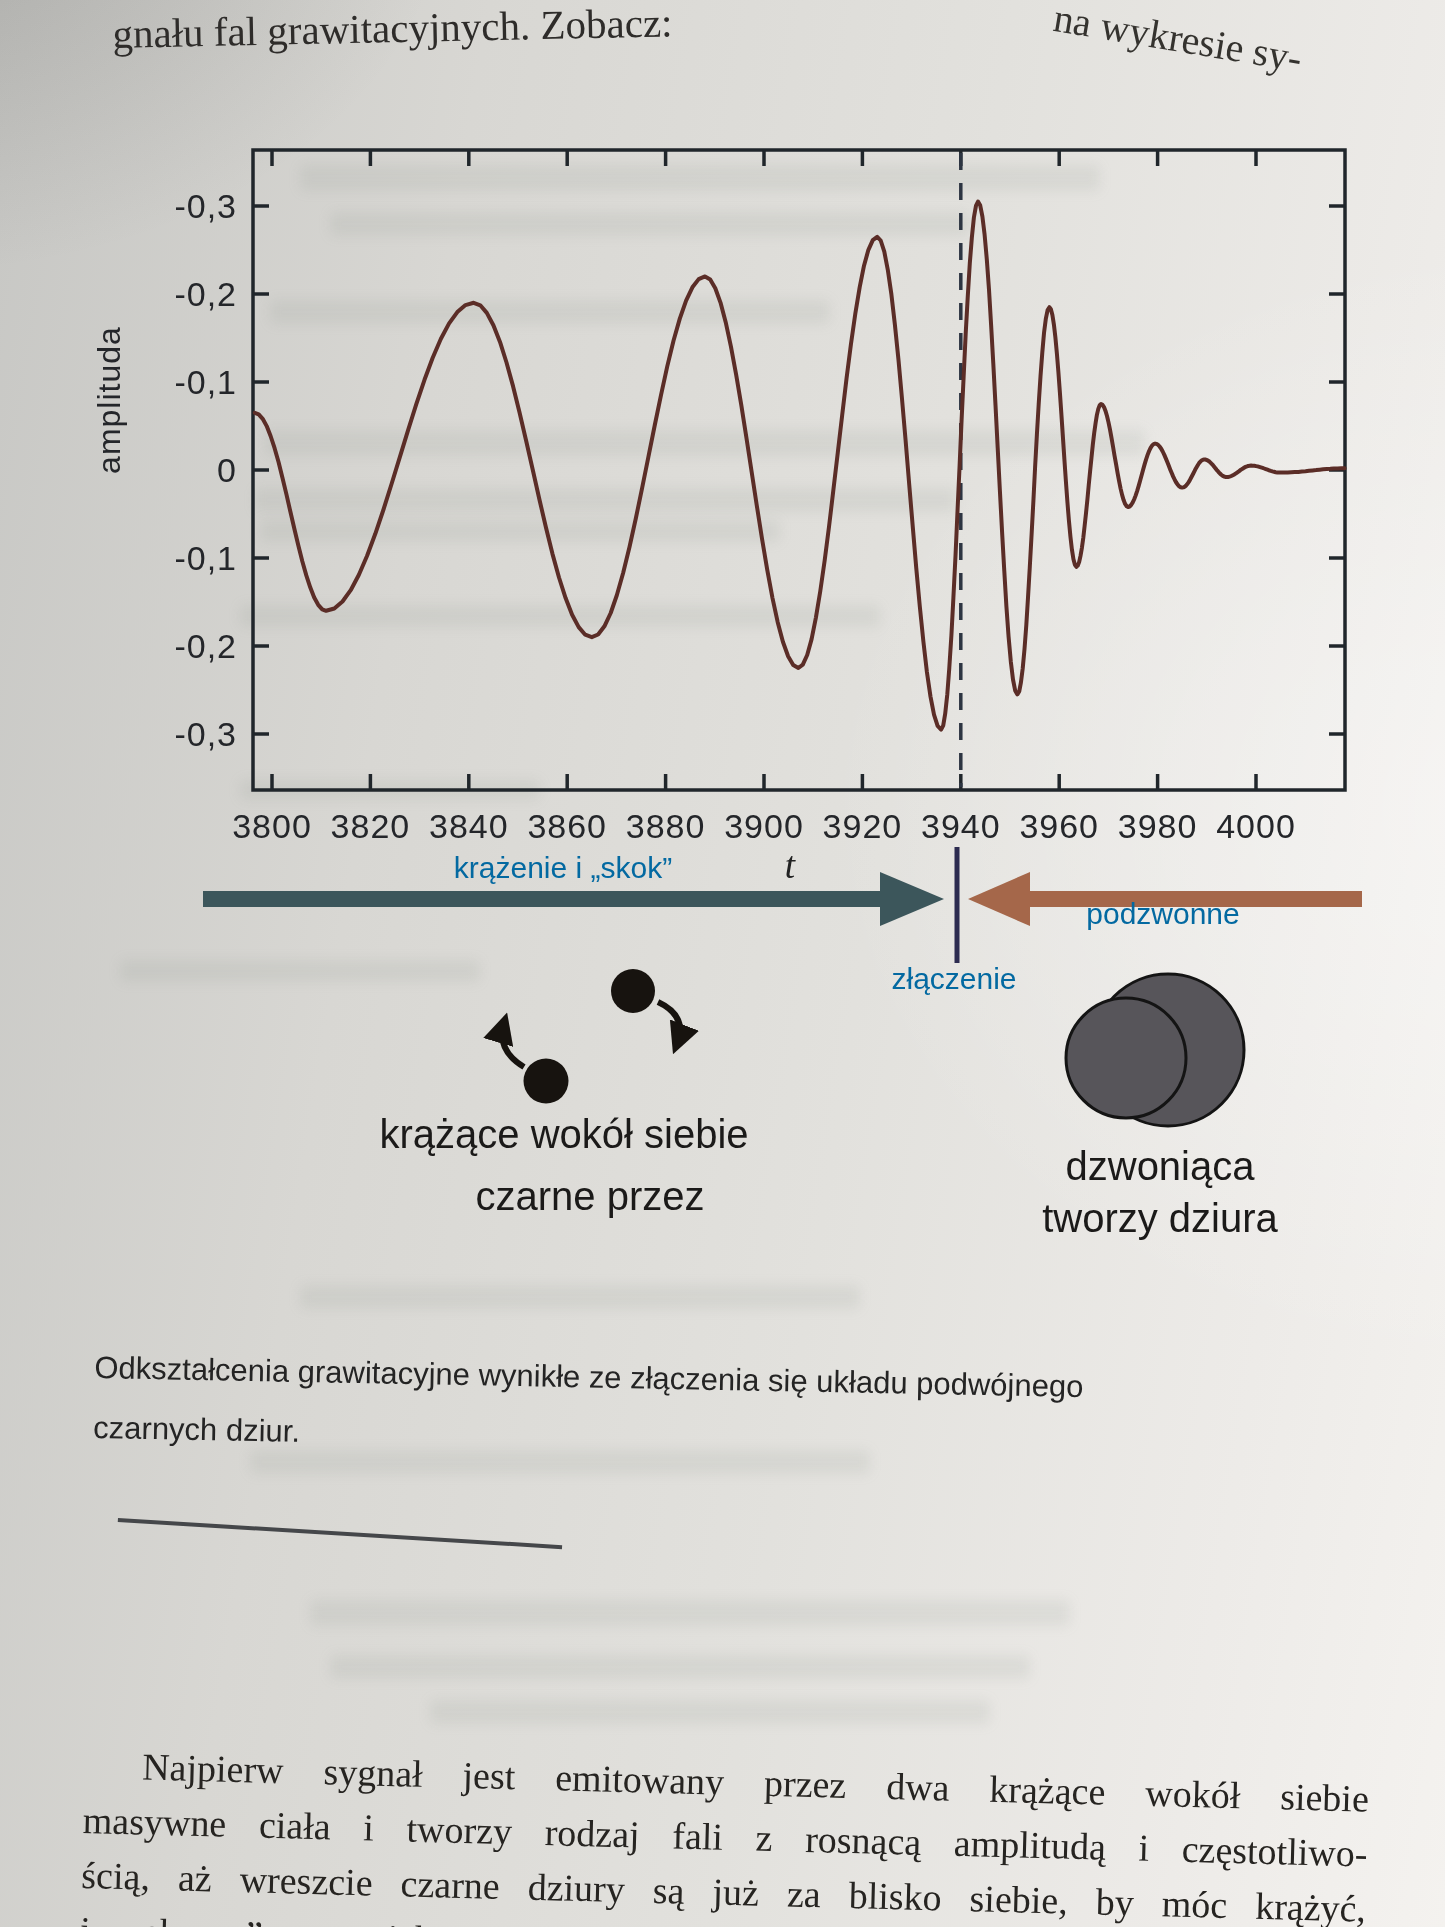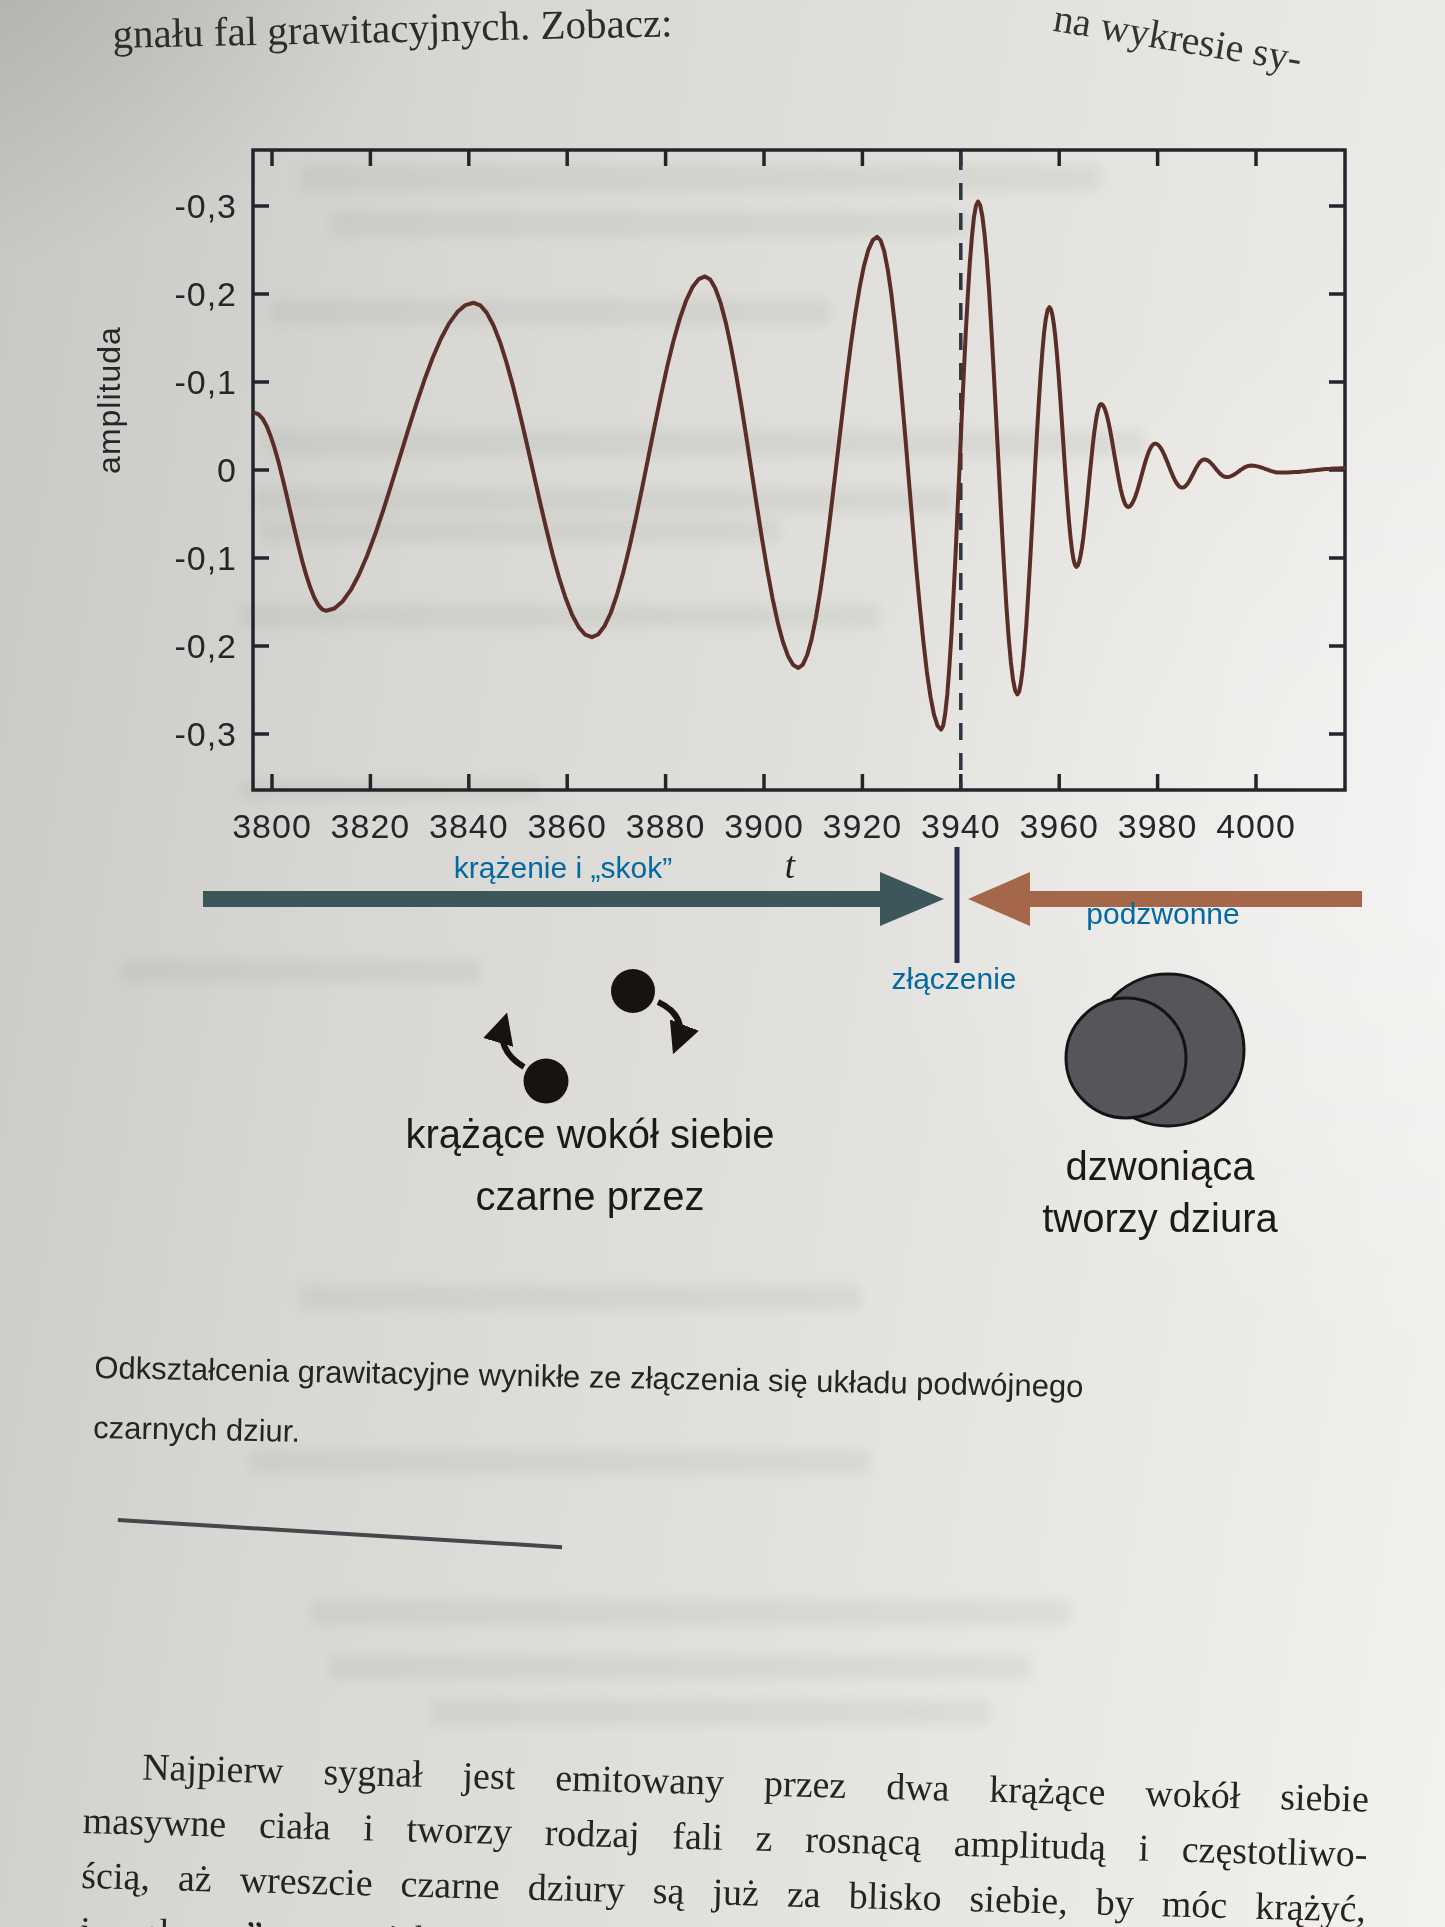--- a/index.html
+++ b/index.html
@@ -146,21 +146,21 @@
   <g id="mergedBH">
     <circle id="mergedA" cx="1168" cy="1050" r="76" stroke-width="3" fill="#57555a" stroke="#141414"></circle>
     <circle id="mergedB" cx="1126" cy="1058" r="60" stroke-width="3" fill="#57555a" stroke="#141414"></circle>
   </g>
 </svg>
 
 <div class="arrow-label" style="left:563px;top:851px;">krążenie i „skok”</div>
 <div class="arrow-label" style="left:1163px;top:897px;">podzwonne</div>
 <div class="arrow-label" style="left:954px;top:962px;text-align:center;">złączenie</div>
 
-<div class="fig-label" style="left:590px;top:1112px;">krążące wokół siebie</div>
+<div class="fig-label" style="left:564px;top:1112px;">krążące wokół siebie</div>
 <div class="fig-label" style="left:590px;top:1174px;">czarne przez</div>
 <div class="fig-label" style="left:1160px;top:1144px;">dzwoniąca</div>
 <div class="fig-label" style="left:1160px;top:1196px;">tworzy dziura</div>
 
 <div class="abs caption">
     <div class="caption-line">Odkształcenia grawitacyjne wynikłe ze złączenia się układu podwójnego</div>
     <div class="caption-line">czarnych dziur.</div>
   </div>
 
 <div class="abs footnote-rule"></div>

